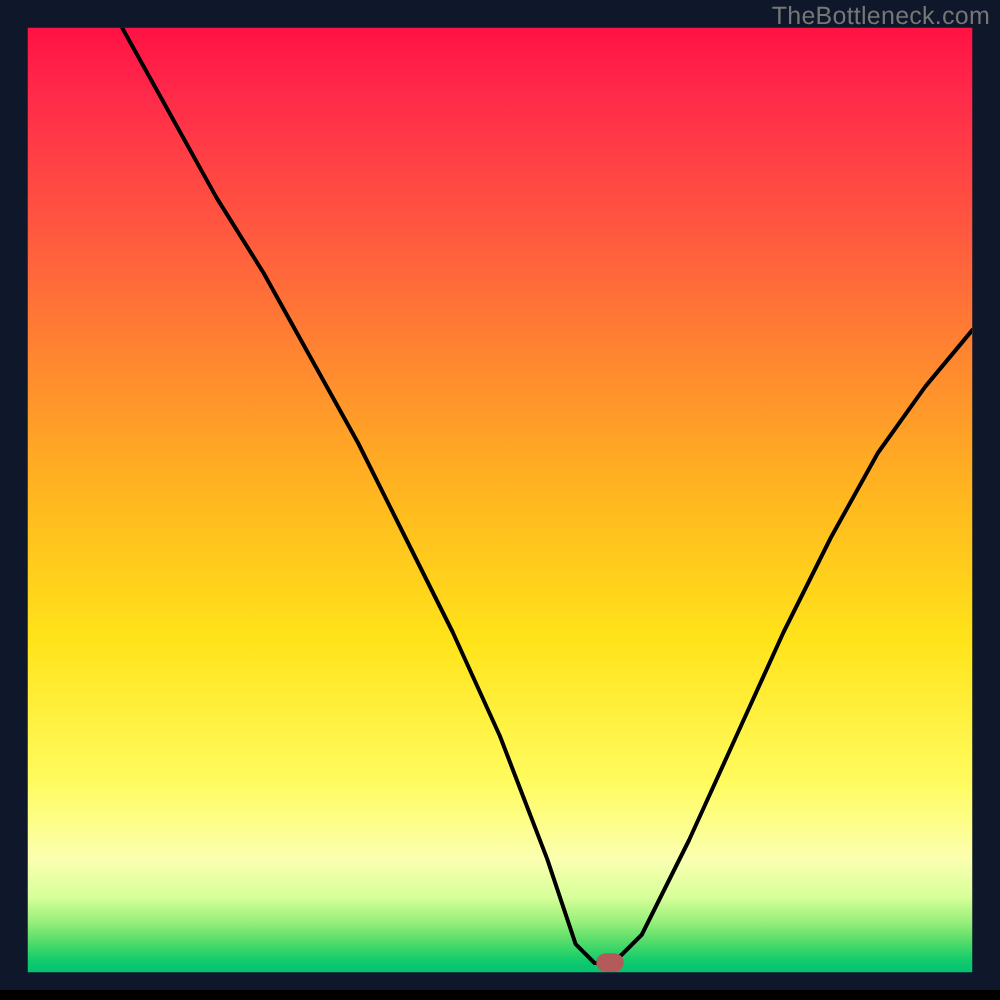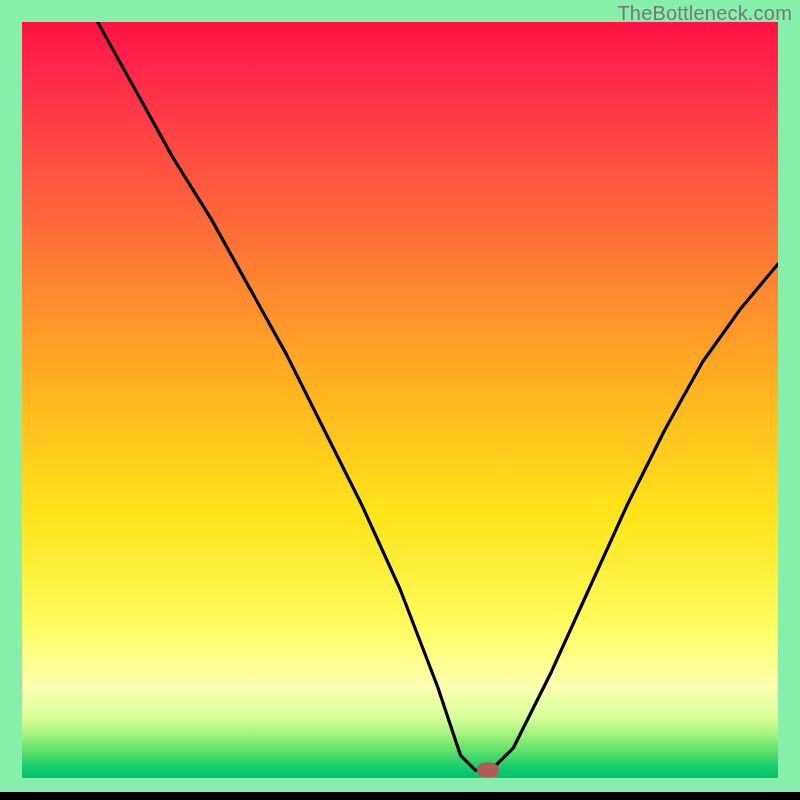--- a/index.html
+++ b/index.html
@@ -10,21 +10,21 @@
     background: #000;
     overflow: hidden;
     font-family: Arial, Helvetica, sans-serif;
   }
   .frame {
     position: absolute;
     top: 0;
     left: 0;
     width: 800px;
     height: 792px;
-    background: #86efac;
+    background: #0f172a;
   }
   .watermark {
     position: absolute;
     top: 2px;
     right: 8px;
     color: #777;
     font-size: 20px;
     font-weight: 500;
     letter-spacing: 0.2px;
     z-index: 10;

